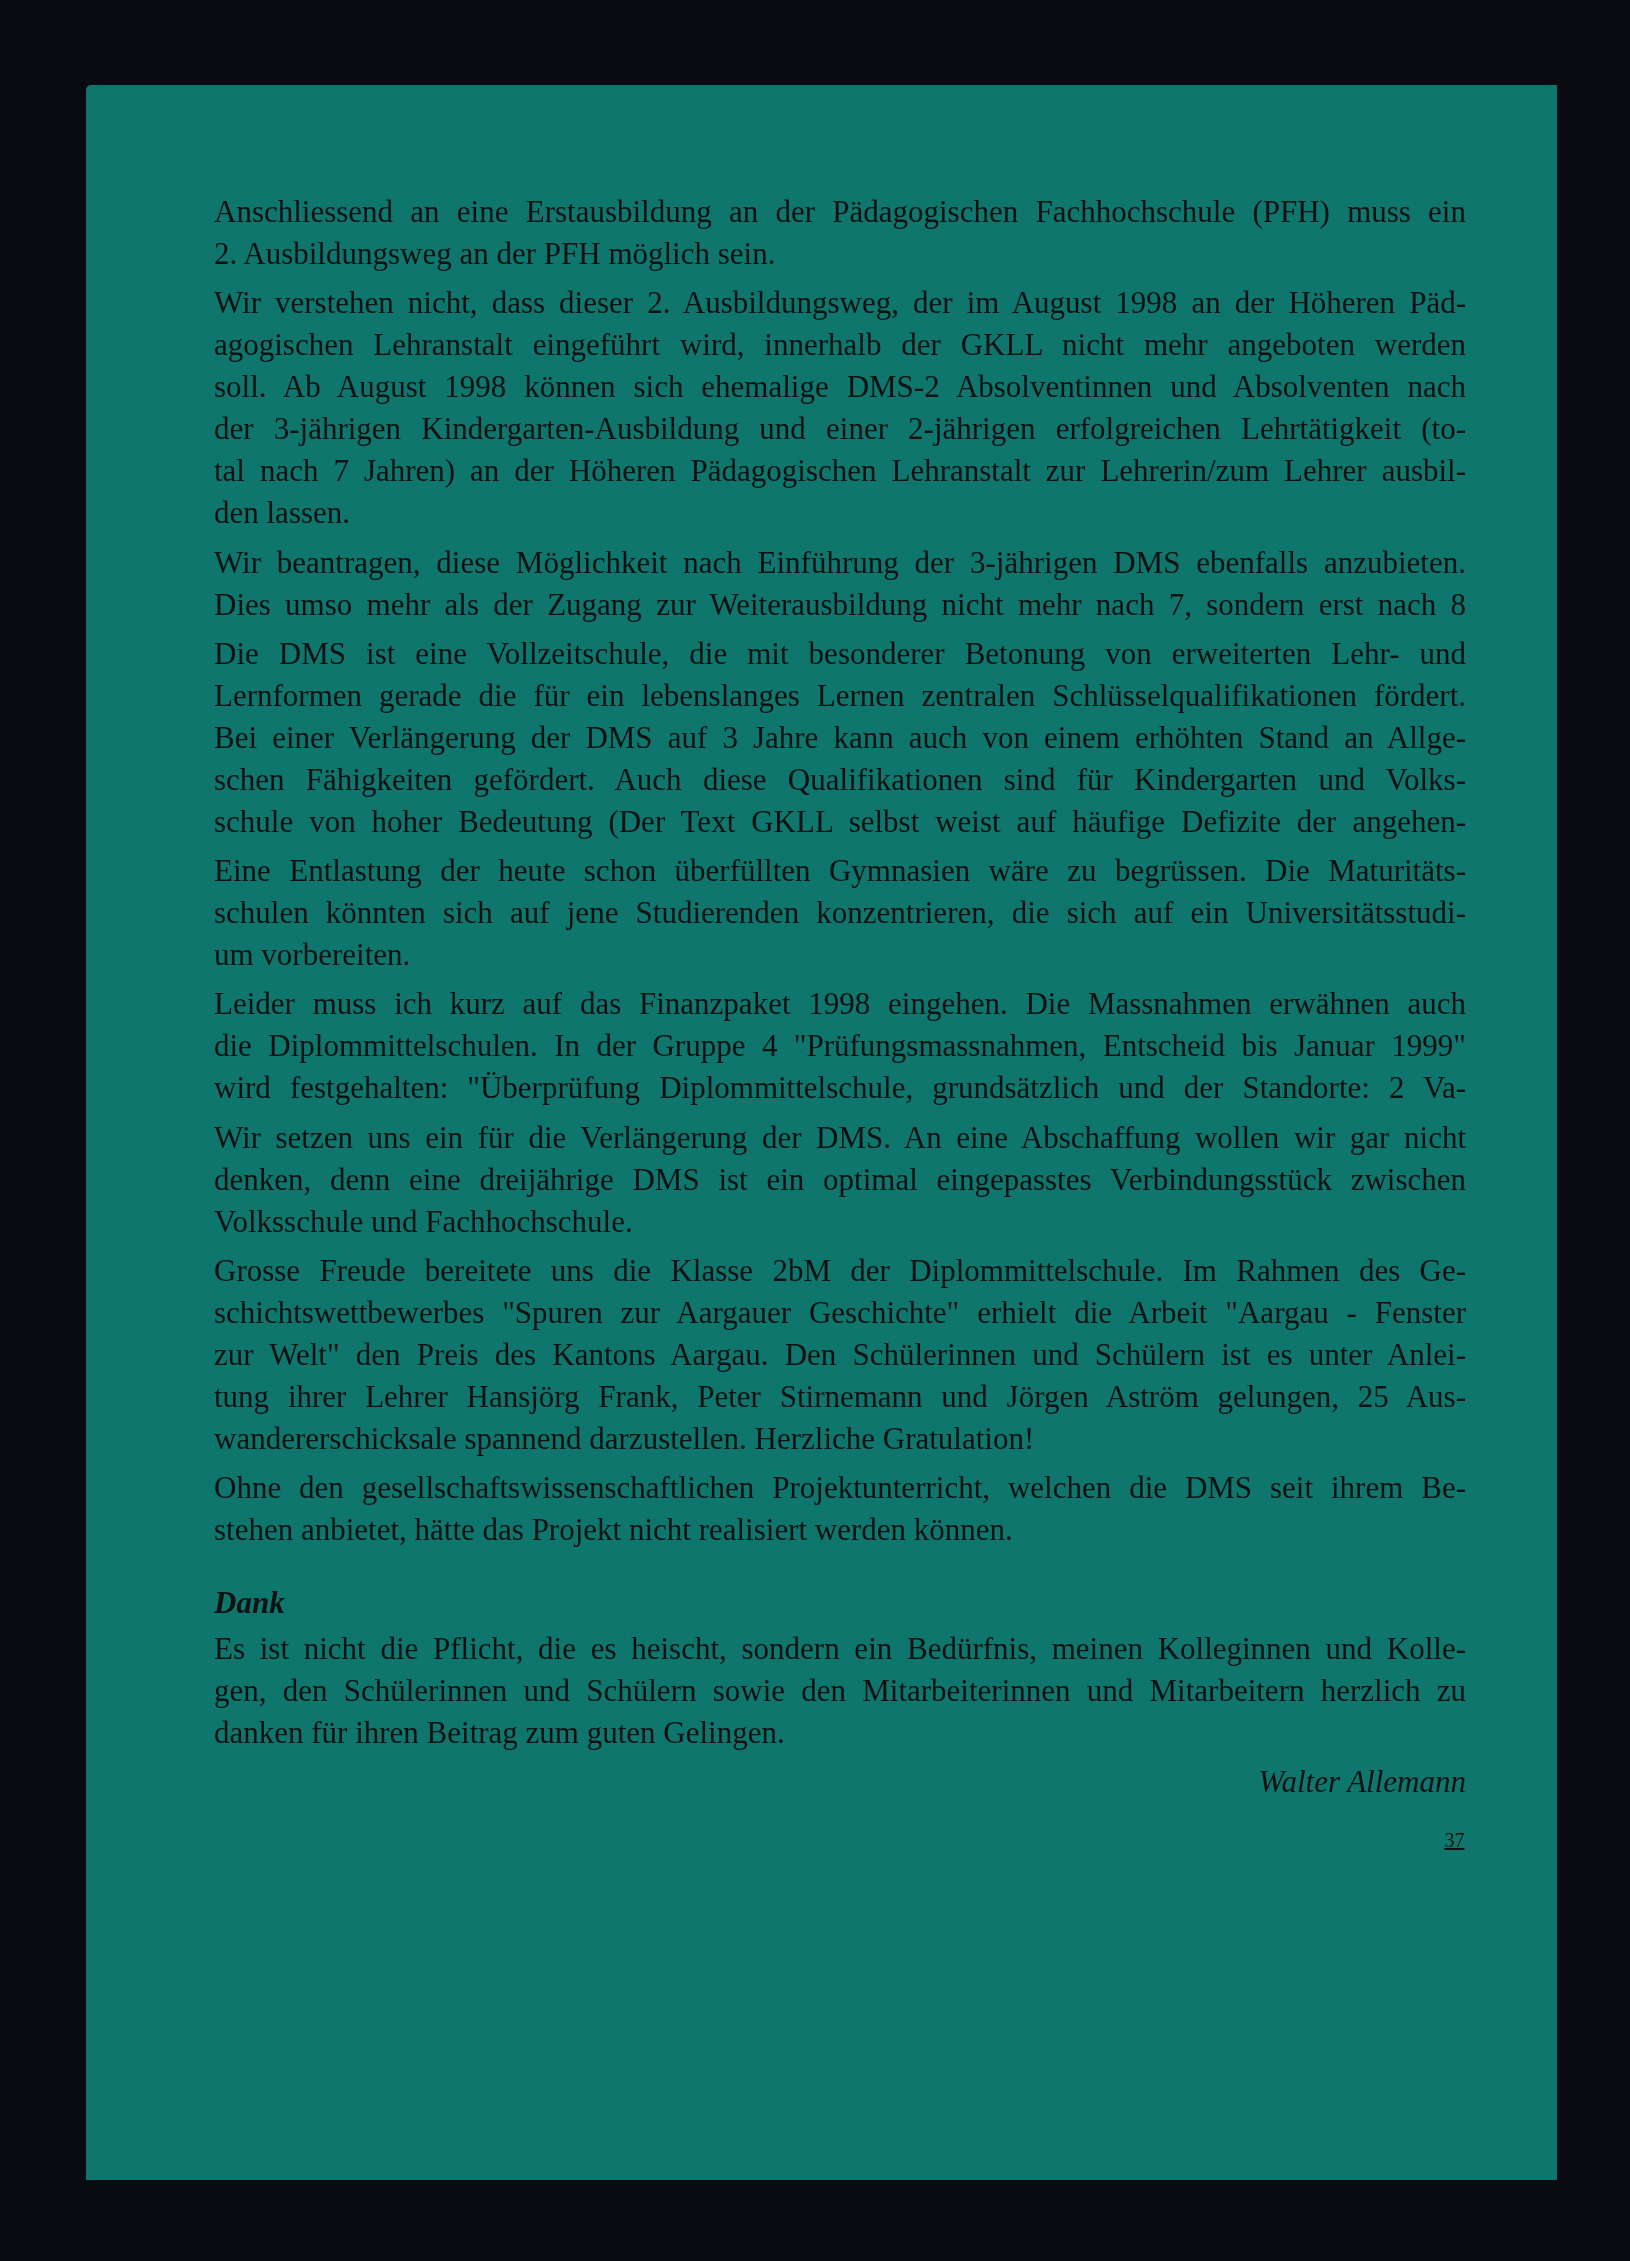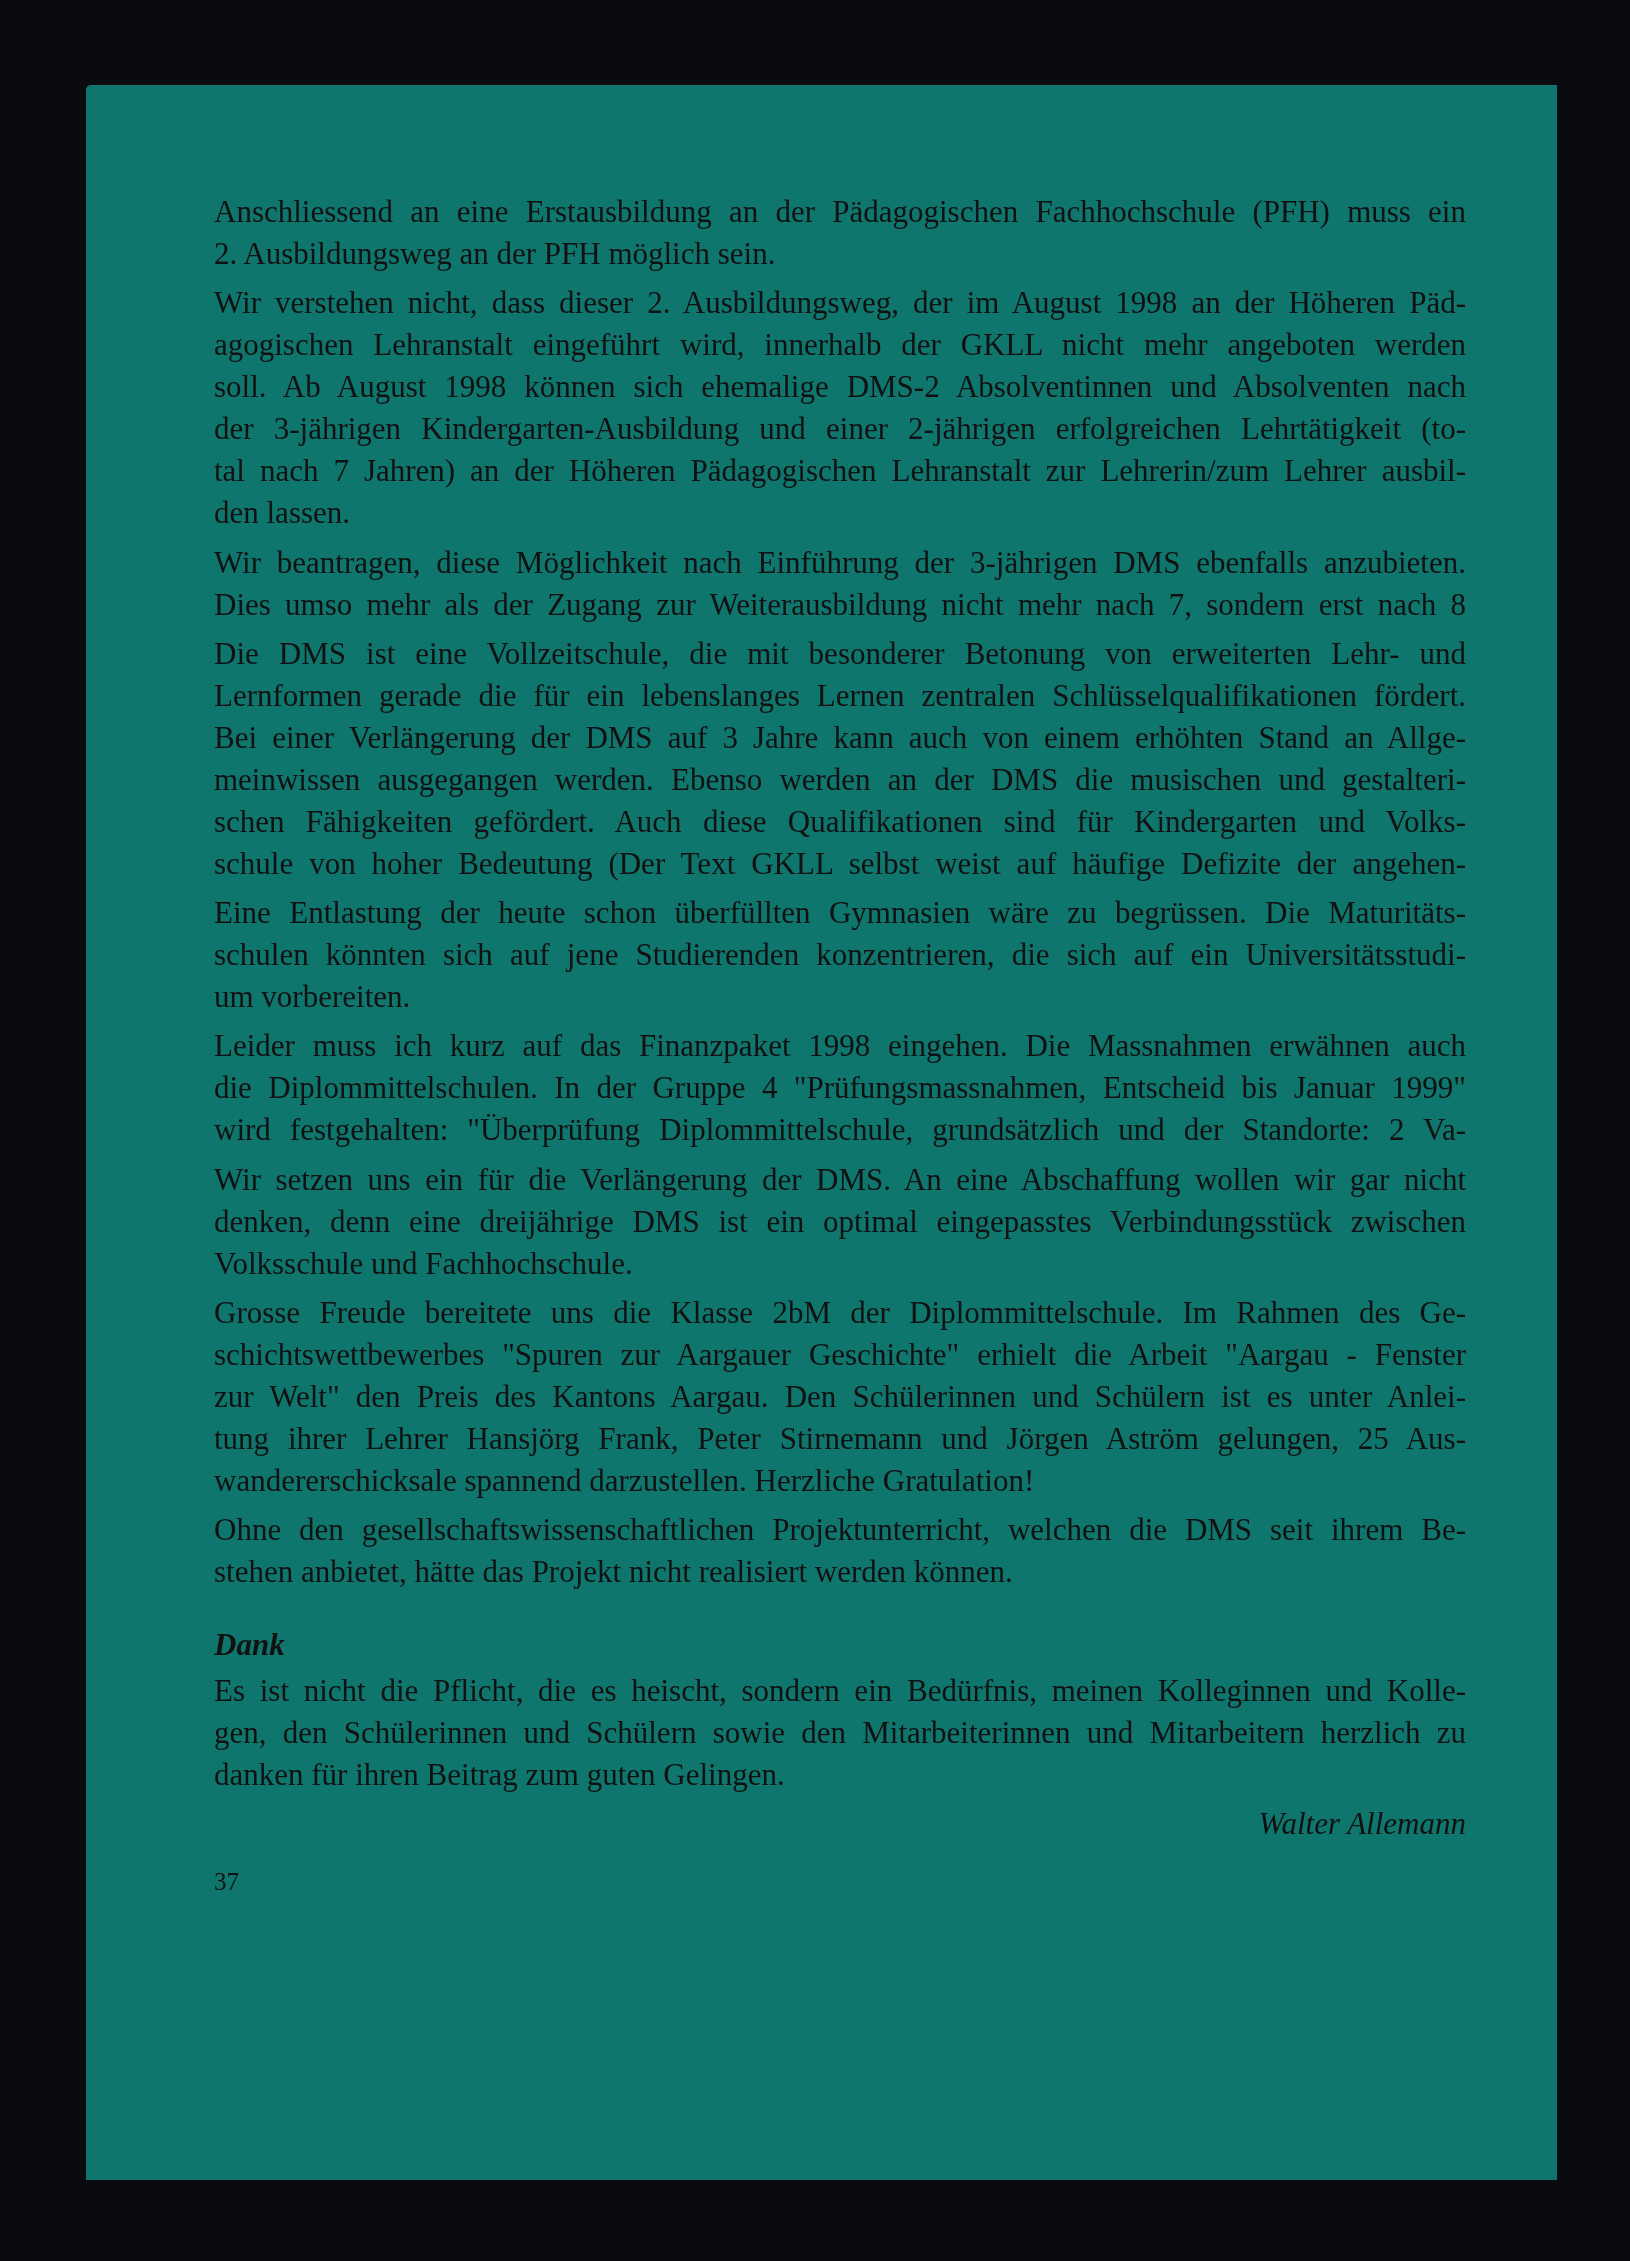--- a/index.html
+++ b/index.html
@@ -55,24 +55,25 @@
     font-size: 31px;
   }
   .signature {
     margin-top: 6.5px;
     text-align: right;
     font-style: italic;
     line-height: 42px;
   }
   .page-number {
     margin-top: 16.3px;
-    text-align: left;
-    font-size: 25px;
+    text-align: right;
+    font-size: 20px;
     line-height: 42px;
     padding-right: 1.6px;
+    text-decoration: underline;
   }
 </style>
 </head>
 <body>
 
 <div class="page">
   <div class="text-block">
 
     <div class="para">
       <span class="line" style="width: 100%; white-space: normal;">Anschliessend an eine Erstausbildung an der Pädagogischen Fachhochschule (PFH) muss ein</span>
@@ -90,21 +91,20 @@
 
     <div class="para">
       <span class="line" style="width: 100%; white-space: normal;">Wir beantragen, diese Möglichkeit nach Einführung der 3-jährigen DMS ebenfalls anzubieten.</span>
       <span class="line" style="width: 100%; white-space: normal;">Dies umso mehr als der Zugang zur Weiterausbildung nicht mehr nach 7, sondern erst nach 8</span>
     </div>
 
     <div class="para">
       <span class="line" style="width: 100%; white-space: normal;">Die DMS ist eine Vollzeitschule, die mit besonderer Betonung von erweiterten Lehr- und</span>
       <span class="line" style="width: 100%; white-space: normal;">Lernformen gerade die für ein lebenslanges Lernen zentralen Schlüsselqualifikationen fördert.</span>
       <span class="line" style="width: 100%; white-space: normal;">Bei einer Verlängerung der DMS auf 3 Jahre kann auch von einem erhöhten Stand an Allge-</span>
-      <span class="line" style="width: 100%; white-space: normal;">meinwissen ausgegangen werden. Ebenso werden an der DMS die musischen und gestalteri-</span>
       <span class="line" style="width: 100%; white-space: normal;">schen Fähigkeiten gefördert. Auch diese Qualifikationen sind für Kindergarten und Volks-</span>
       <span class="line" style="width: 100%; white-space: normal;">schule von hoher Bedeutung (Der Text GKLL selbst weist auf häufige Defizite der angehen-</span>
     </div>
 
     <div class="para">
       <span class="line" style="width: 100%; white-space: normal;">Eine Entlastung der heute schon überfüllten Gymnasien wäre zu begrüssen. Die Maturitäts-</span>
       <span class="line" style="width: 100%; white-space: normal;">schulen könnten sich auf jene Studierenden konzentrieren, die sich auf ein Universitätsstudi-</span>
       <span class="line last" style="width: 100%; white-space: nowrap;">um vorbereiten.</span>
     </div>
 

